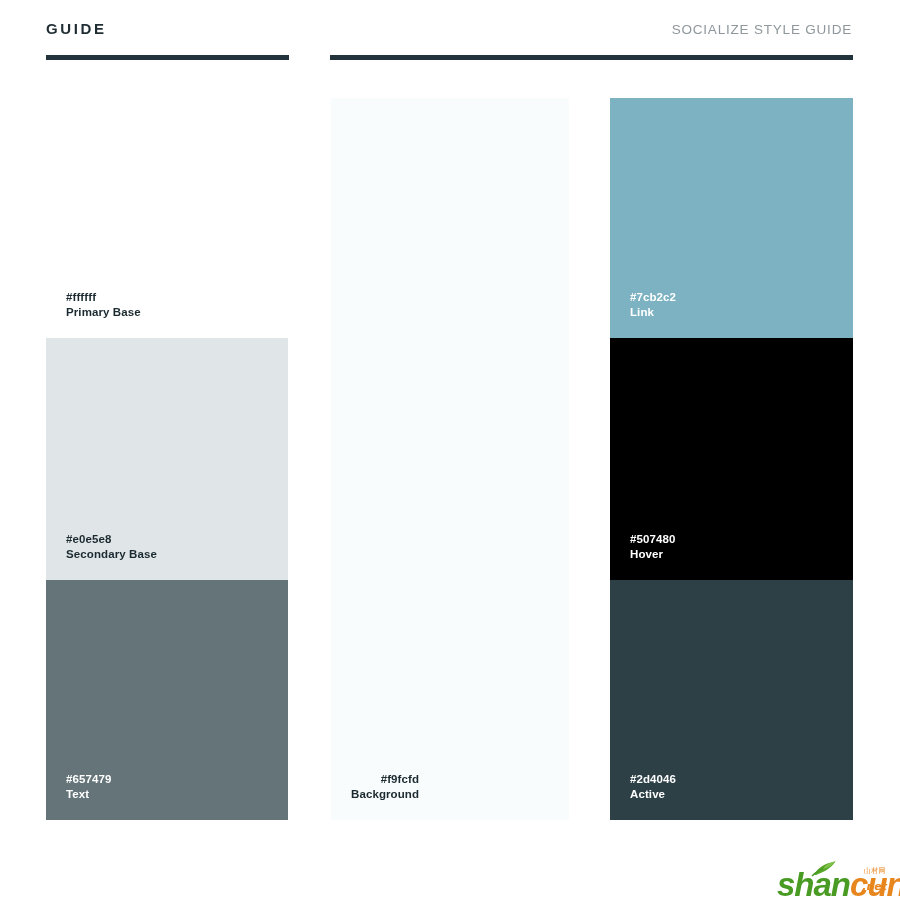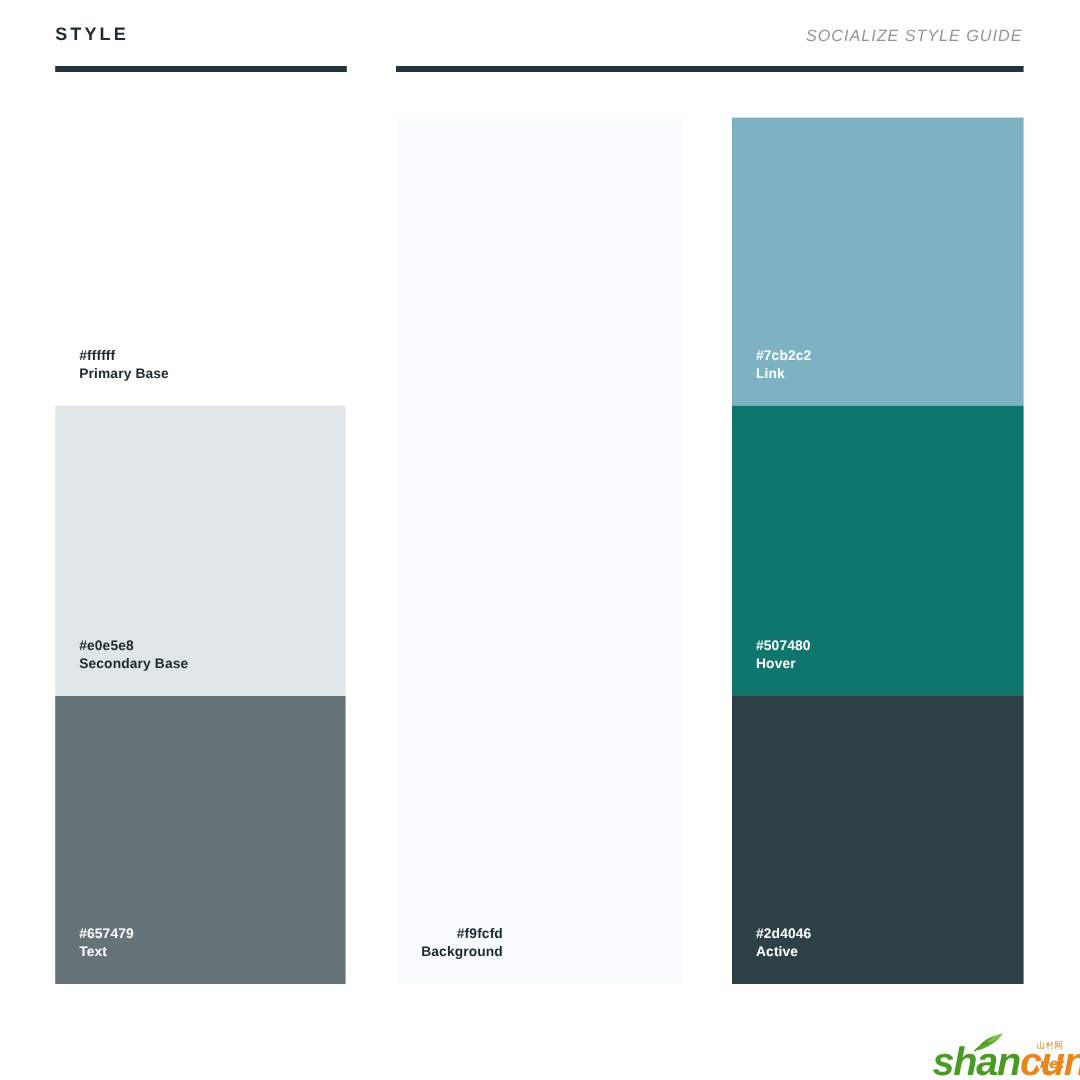--- a/index.html
+++ b/index.html
@@ -36,21 +36,20 @@
   }
   .header-subtitle {
     position: absolute;
     right: 48px;
     top: 22px;
     font-size: 13.5px;
     letter-spacing: 0.8px;
     color: #8e979b;
     font-family: "Liberation Sans", sans-serif;
     white-space: nowrap;
-    font-style: italic;
   }
 
   .rule {
     position: absolute;
     height: 5px;
     background: #22333b;
     top: 55px;
   }
   .rule-left  { left: 46px;  width: 243px; }
   .rule-right { left: 330px; width: 523px; }
@@ -145,21 +144,21 @@
     line-height: 1;
     white-space: nowrap;
   }
 </style>
 </head>
 <body>
 
 <div class="page">
 
   <div>
-    <div class="header-title">STYLE</div>
+    <div class="header-title">GUIDE</div>
     <div class="header-subtitle">SOCIALIZE STYLE GUIDE</div>
     <div class="rule rule-left"></div>
     <div class="rule rule-right"></div>
   </div>
 
   <div class="column col-left">
 
     <div class="swatch" style="height:240px;background:#ffffff;">
       <div class="swatch-label label-dark">
         <p class="swatch-hex">#ffffff</p>
@@ -194,21 +193,21 @@
 
   <div class="column col-right">
 
     <div class="swatch" style="height:240px;background:#7cb2c2;">
       <div class="swatch-label label-light">
         <p class="swatch-hex">#7cb2c2</p>
         <p class="swatch-name">Link</p>
       </div>
     </div>
 
-    <div class="swatch" style="height:242px;background:#0f766e;">
+    <div class="swatch" style="height:242px;background:#000000;">
       <div class="swatch-label label-light">
         <p class="swatch-hex">#507480</p>
         <p class="swatch-name">Hover</p>
       </div>
     </div>
 
     <div class="swatch" style="height:240px;background:#2d4046;">
       <div class="swatch-label label-light">
         <p class="swatch-hex">#2d4046</p>
         <p class="swatch-name">Active</p>

